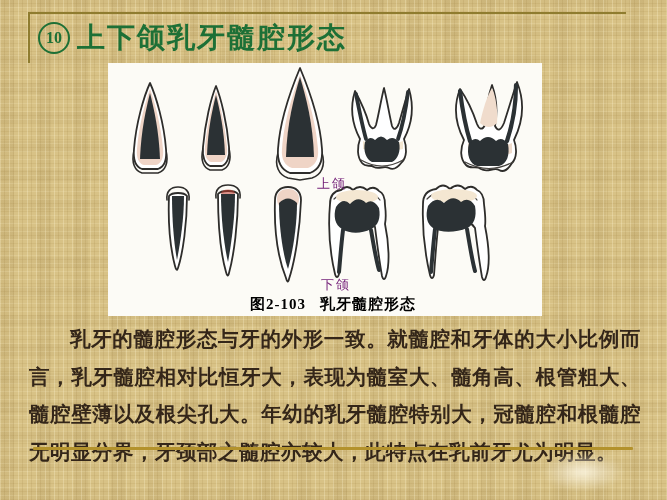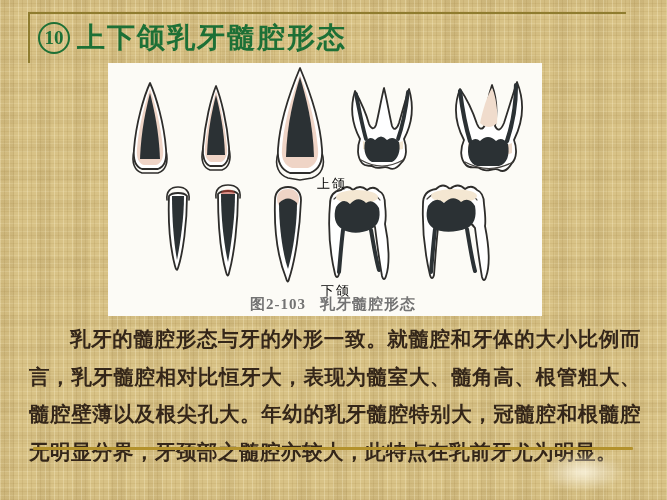--- a/index.html
+++ b/index.html
@@ -11,30 +11,30 @@
       repeating-linear-gradient(90deg, rgba(255,246,212,.28) 0 1px, rgba(0,0,0,0) 1px 4px, rgba(150,118,55,.14) 4px 5px, rgba(0,0,0,0) 5px 9px),
       repeating-linear-gradient(0deg, rgba(158,126,58,.12) 0 1px, rgba(0,0,0,0) 1px 4px, rgba(255,244,206,.16) 4px 5px, rgba(0,0,0,0) 5px 8px),
       repeating-linear-gradient(90deg, rgba(118,90,38,.07) 0 14px, rgba(0,0,0,0) 14px 37px),
       repeating-linear-gradient(0deg, rgba(118,90,38,.05) 0 11px, rgba(0,0,0,0) 11px 29px);
   }
   .frame-top{position:absolute;left:28px;top:12px;width:598px;height:2px;background:#8f7c2f;}
   .frame-left{position:absolute;left:28px;top:12px;width:2px;height:51px;background:#8f7c2f;}
   .title-row{position:absolute;left:38px;top:20px;display:flex;align-items:center;gap:7px;}
   .badge{width:32px;height:32px;border:2.5px solid #1d7036;border-radius:50%;
     display:flex;align-items:center;justify-content:center;
-    color:#1d7036;font-weight:700;font-size:19px;box-sizing:border-box;}
+    color:#1d7036;font-weight:700;font-size:16px;box-sizing:border-box;}
   .title-text{margin:0;font-size:28px;line-height:36px;color:#1d7036;font-weight:700;letter-spacing:2px;}
   .figure-box{position:absolute;left:108px;top:63px;width:434px;height:253px;background:#fcfbf6;}
   .figure-box svg{position:absolute;left:0;top:0;}
   .jaw-label{position:absolute;left:0;width:100%;text-align:center;
-    font-size:13px;color:#000000;letter-spacing:2px;}
+    font-size:13px;color:#701a75;letter-spacing:2px;}
   .upper-label{top:112px;transform:translateX(7px);}
-  .lower-label{top:219px;transform:translateX(11px);}
+  .lower-label{top:213px;transform:translateX(11px);}
   .caption{position:absolute;left:0;top:232px;width:100%;text-align:center;transform:translateX(8px);
-    font-size:15px;font-weight:700;color:#737373;letter-spacing:1px;}
+    font-size:15px;font-weight:700;color:#000000;letter-spacing:1px;}
   .caption .cap-t{margin-left:14px;}
   .body-text{position:absolute;left:29px;top:321px;width:612px;margin:0;
     font-size:20.5px;line-height:37.5px;text-align:justify;text-indent:41px;
     color:#342619;font-weight:600;letter-spacing:.5px;}
   .gold-underline{position:absolute;left:33px;top:447px;width:600px;height:2.5px;
     background:#b3922c;border-radius:1px;}
   .watermark-blob{position:absolute;left:540px;top:452px;width:86px;height:40px;
     background:radial-gradient(ellipse at center, rgba(252,246,228,.85), rgba(252,246,228,0) 70%);
     filter:blur(2px);}
   .tooth{fill:#ffffff;stroke:#2e2d2b;stroke-width:1.8;stroke-linejoin:round;}

